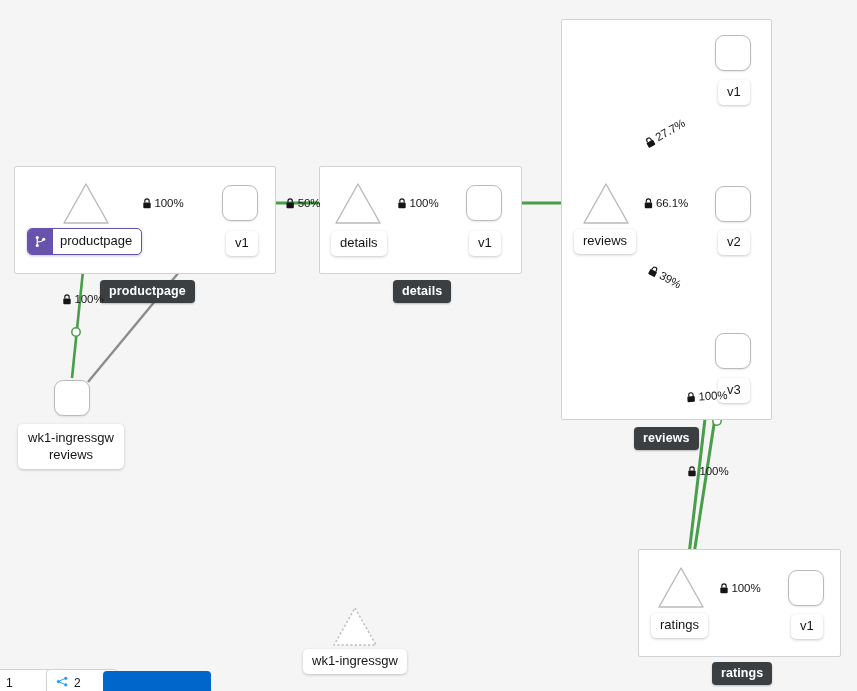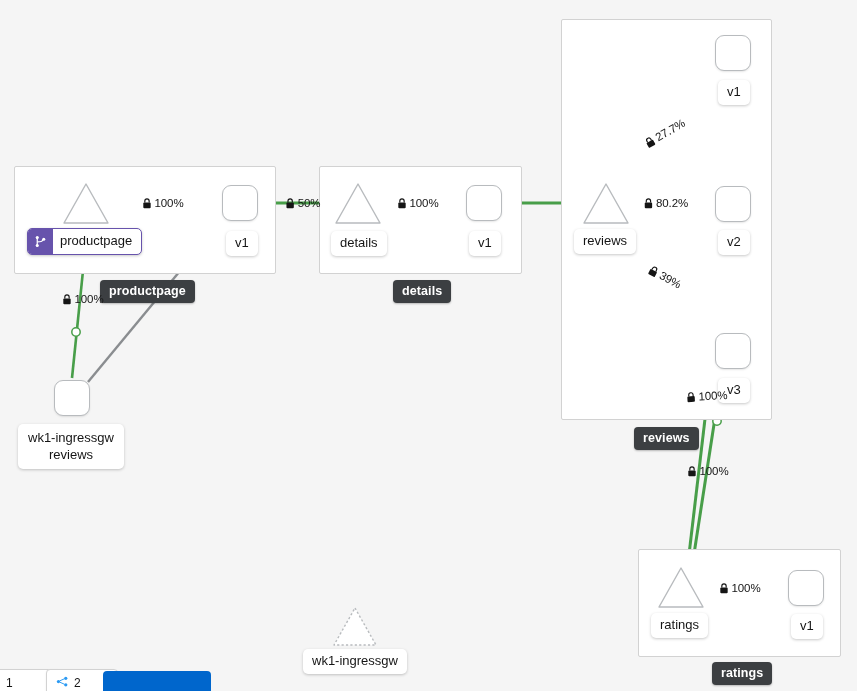--- a/index.html
+++ b/index.html
@@ -293,21 +293,21 @@
     <span class="pct">27.7%</span>
   </div>
 
   <div class="elabel" style="left:666px;top:203px;">
     <span class="lk">
       <svg width="9" height="11" viewBox="0 0 10 12">
           <path d="M2.6,5 V3.3 a2.4,2.4 0 0,1 4.8,0 V5" fill="none" stroke="#151515" stroke-width="1.3"></path>
           <rect x="0.9" y="4.8" width="8.2" height="6.4" rx="1.1" fill="#151515"></rect>
         </svg>
     </span>
-    <span class="pct">80.2%</span>
+    <span class="pct">66.1%</span>
   </div>
 
   <div class="elabel rot2" style="left:665px;top:277px;">
     <span class="lk">
       <svg width="9" height="11" viewBox="0 0 10 12">
           <path d="M2.6,5 V3.3 a2.4,2.4 0 0,1 4.8,0 V5" fill="none" stroke="#151515" stroke-width="1.3"></path>
           <rect x="0.9" y="4.8" width="8.2" height="6.4" rx="1.1" fill="#151515"></rect>
         </svg>
     </span>
     <span class="pct">39%</span>

